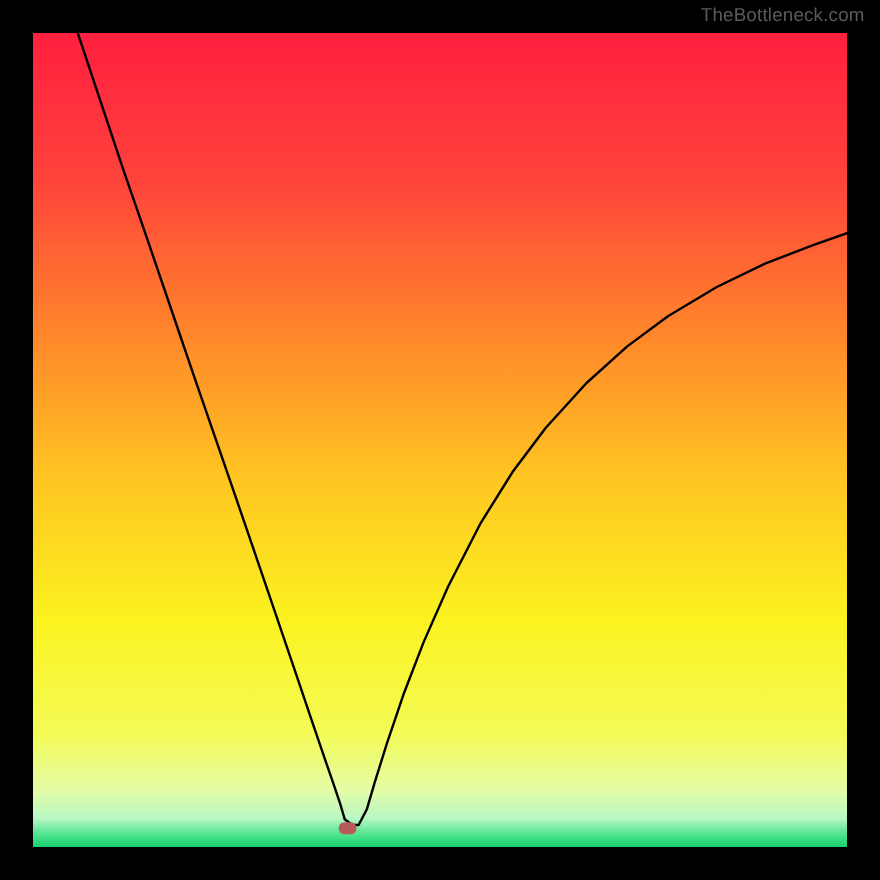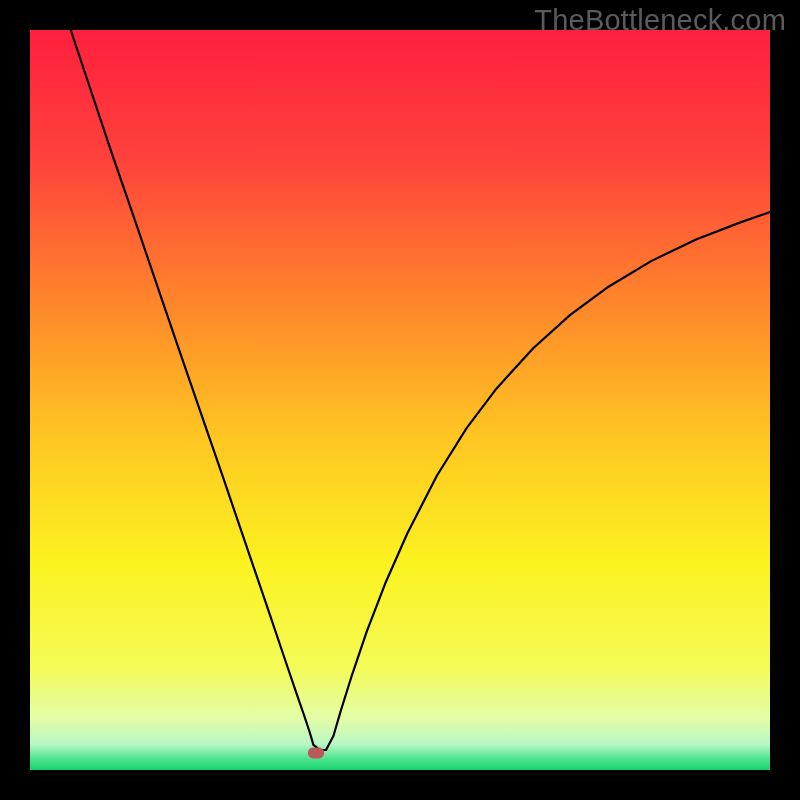--- a/index.html
+++ b/index.html
@@ -25,21 +25,21 @@
     top: 30px;
     width: 740px;
     height: 740px;
     overflow: hidden;
   }
   .watermark {
     position: absolute;
     top: 4px;
     right: 14px;
     color: #5b5b5b;
-    font-size: 29px;
+    font-size: 17px;
     font-weight: 500;
     letter-spacing: 0.2px;
     z-index: 10;
     user-select: none;
   }
   svg.curve-layer {
     position: absolute;
     left: 0;
     top: 0;
     width: 740px;

